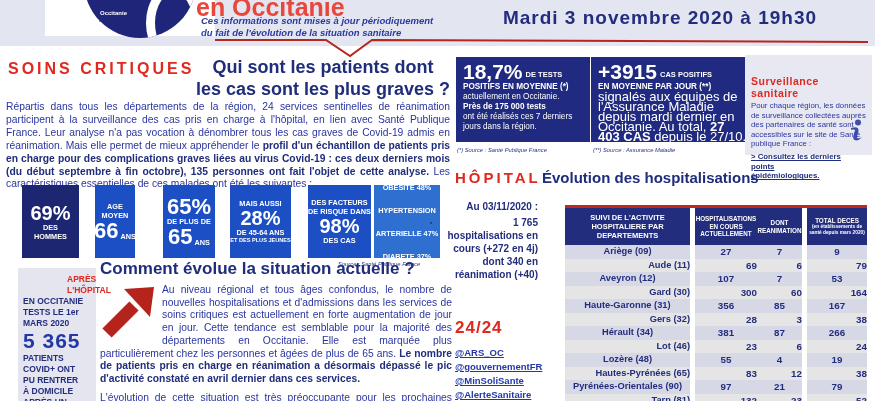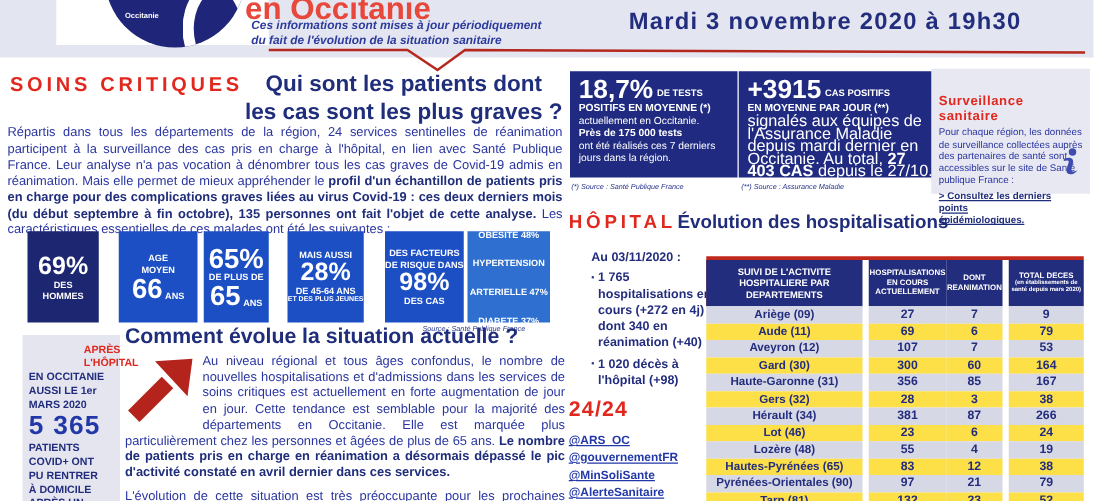--- a/index.html
+++ b/index.html
@@ -64,21 +64,21 @@
   .surv-box{left:745px;top:55px;width:127px;height:100px;background:#e7e8f2;
     padding:20px 6px;box-sizing:border-box;}
   .surv-title{font-size:10.5px;font-weight:bold;color:#e0281e;letter-spacing:0.5px;}
   .surv-body{margin-top:2px;font-size:7.8px;line-height:9.6px;color:#2a35a0;}
   .surv-link{margin-top:3px;font-size:7.8px;line-height:9.6px;font-weight:bold;
     color:#1f2d7b;text-decoration:underline;width:92px;cursor:pointer;}
   .info-icon{position:absolute;right:8px;bottom:10px;}
   
   .hop-label{left:455px;top:169px;font-size:15px;font-weight:bold;letter-spacing:3px;color:#e0281e;}
   .hop-title{left:542px;top:169px;font-size:15px;font-weight:bold;color:#1f2d7b;}
-  .hop-info{left:473px;top:201px;width:108px;}
+  .hop-info{left:430px;top:201px;width:108px;text-align:right;}
   .hop-asof{font-size:10px;font-weight:bold;color:#232d7e;}
   .hop-bullet{display:flex;gap:3px;margin-top:4px;font-size:10px;font-weight:bold;
     line-height:13px;color:#232d7e;}
   .sq{font-size:7px;line-height:13px;}
   .hotline{left:455px;top:318px;font-size:17px;font-weight:bold;color:#e0281e;letter-spacing:1px;}
   .handles{left:455px;top:346px;font-size:9.5px;font-weight:bold;line-height:14px;color:#2238a8;}
   .handle{text-decoration:underline;cursor:pointer;}
   
   .tbl-redtop{left:565px;top:205px;width:302px;height:3px;background:#c0281c;}
   .tbl-redleft{left:565px;top:208px;width:3px;height:37px;background:#c0281c;}
@@ -91,21 +91,21 @@
   .th4{width:60px;font-size:6.3px;line-height:7.4px;}
   .th4 .sub{font-size:4.8px;font-weight:bold;line-height:6px;}
   .tbl-body{left:565px;top:245px;width:302px;}
   .trow{display:flex;height:13.5px;}
   .tc{line-height:13.5px;text-align:center;font-weight:bold;color:#232d7e;}
   .tc.dept{width:125px;font-size:9.3px;margin-right:5px;}
   .tc.hosp{width:62px;font-size:9.8px;}
   .tc.rea{width:45px;font-size:9.8px;margin-right:5px;}
   .tc.dec{width:60px;font-size:9.8px;}
   .odd{background:#d7d8e6;}
-  .even{background:#fde047;}
+  .even{background:#e5e5e5;text-align:right;}
 </style>
 </head>
 <body>
 
 <div id="canvas">
 
   <div class="abs top-band"></div>
   <div class="abs logo-box">
     <div class="abs marianne">
       <div>Liberté</div>
@@ -132,21 +132,21 @@
     <div>Qui sont les patients dont</div>
     <div>les cas sont les plus graves ?</div>
   </div>
   <div class="abs sc-intro"><span>Répartis dans tous les départements de la région, 24 services sentinelles de réanimation participent à la surveillance des cas pris en charge à l'hôpital, en lien avec Santé Publique France. Leur analyse n'a pas vocation à dénombrer tous les cas graves de Covid-19 admis en réanimation. Mais elle permet de mieux appréhender le </span><span class="b">profil d'un échantillon de patients pris en charge pour des complications graves liées au virus Covid-19 : ces deux derniers mois (du début septembre à fin octobre), 135 personnes ont fait l'objet de cette analyse.</span><span> Les caractéristiques essentielles de ces malades ont été les suivantes :</span></div>
 
   <div class="abs statbox sb-navy" style="left:22px;width:57px;">
     <div class="sb-big">69%</div>
     <div class="sb-small">DES</div>
     <div class="sb-small">HOMMES</div>
   </div>
-  <div class="abs statbox" style="left:95px;width:63px;">
+  <div class="abs statbox" style="left:95px;width:40px;">
     <div class="sb-small">AGE</div>
     <div class="sb-small">MOYEN</div>
     <div class="sb-inline">
       <span class="sb-big2">66</span>
       <span class="sb-small">ANS</span>
     </div>
   </div>
   <div class="abs statbox" style="left:163px;width:52px;">
     <div class="sb-big2">65%</div>
     <div class="sb-small">DE PLUS DE</div>
@@ -172,21 +172,21 @@
     <div class="sb-small">HYPERTENSION</div>
     <div class="sb-small">ARTERIELLE 47%</div>
     <div class="sb-small">DIABETE 37%</div>
   </div>
   <div class="abs stats-source">Source : Santé Publique France</div>
 
   <div class="abs apres-box">
     <div class="apres-red">APRÈS</div>
     <div class="apres-red">L'HÔPITAL</div>
     <div class="apres-navy">EN OCCITANIE</div>
-    <div class="apres-navy">AUSSI LE 1er</div>
+    <div class="apres-navy">TESTS LE 1er</div>
     <div class="apres-navy">MARS 2020</div>
     <div class="apres-big">5 365</div>
     <div class="apres-navy">PATIENTS</div>
     <div class="apres-navy">COVID+ ONT</div>
     <div class="apres-navy">PU RENTRER</div>
     <div class="apres-navy">À DOMICILE</div>
     <div class="apres-navy">APRÈS UN</div>
   </div>
 
   <div class="abs evo-title">Comment évolue la situation actuelle ?</div>
@@ -237,24 +237,20 @@
 
   <div class="abs hop-label">HÔPITAL</div>
   <div class="abs hop-title">Évolution des hospitalisations</div>
 
   <div class="abs hop-info">
     <div class="hop-asof">Au 03/11/2020 :</div>
     <div class="hop-bullet">
       <span class="sq">▪</span>
       <span>1 765 hospitalisations en cours (+272 en 4j) dont 340 en réanimation (+40)</span>
     </div>
-    <div class="hop-bullet">
-      <span class="sq">▪</span>
-      <span>1 020 décès à l'hôpital (+98)</span>
-    </div>
   </div>
   <div class="abs hotline">24/24</div>
   <div class="abs handles">
     <div class="handle">@ARS_OC</div>
     <div class="handle">@gouvernementFR</div>
     <div class="handle">@MinSoliSante</div>
     <div class="handle">@AlerteSanitaire</div>
   </div>
 
   <div class="abs tbl-redtop"></div>

